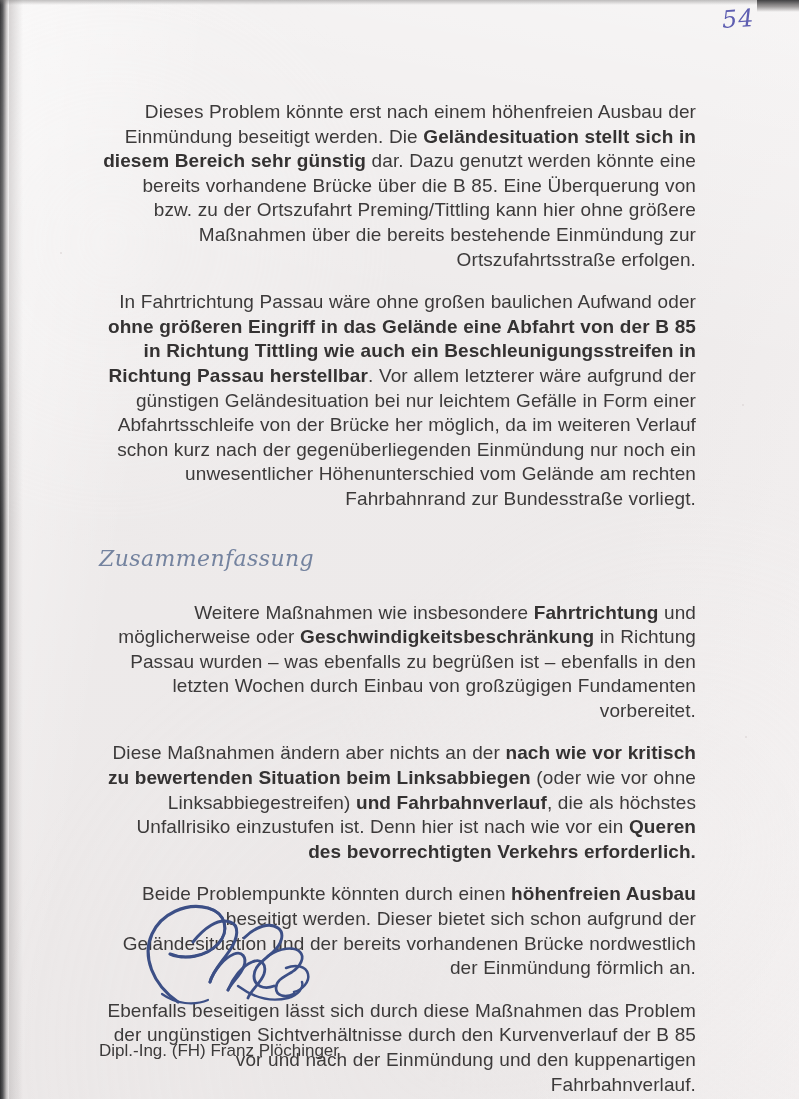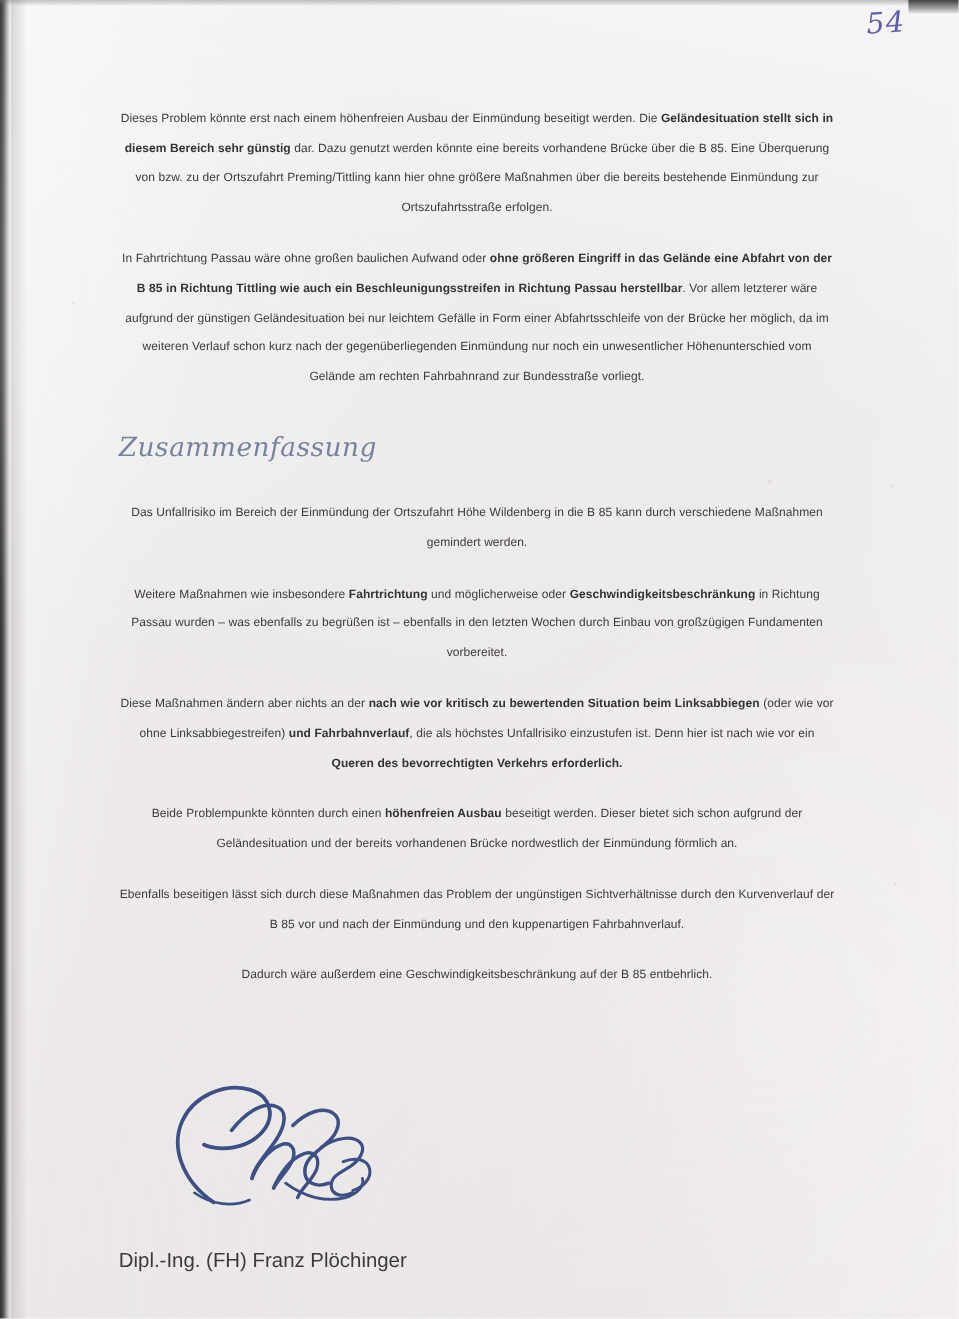--- a/index.html
+++ b/index.html
@@ -73,25 +73,25 @@
   }
 
   
   .body-col {
     position: absolute;
     left: 99px;
     top: 88px;
     width: 597px;
   }
   p.para {
-    margin: 0 0 18px 0;
-    font-size: 10px;
+    margin: 12px 0 18px 0;
+    font-size: 19px;
     line-height: 24.6px;
     color: #3c3a3a;
-    text-align: center;
+    text-align: right;
     letter-spacing: 0.005em;
     word-spacing: 0.01em;
   }
   p.para b { font-weight: 700; color: #343232; }
 
   h2.section-heading {
     margin: 0;
     padding: 0;
     font-family: "DejaVu Serif", serif;
     font-weight: 400;
@@ -146,21 +146,20 @@
   <div class="body-col">
 
     <p class="para"><span>Dieses Problem könnte erst nach einem höhenfreien Ausbau der Einmündung beseitigt werden. Die </span><b>Geländesituation stellt sich in diesem Bereich sehr günstig</b><span> dar. Dazu genutzt werden könnte eine bereits vorhandene Brücke über die B 85. Eine Überquerung von bzw. zu der Ortszufahrt Preming/Tittling kann hier ohne größere Maßnahmen über die bereits bestehende Einmündung zur Ortszufahrtsstraße erfolgen.</span></p>
 
     <p class="para"><span>In Fahrtrichtung Passau wäre ohne großen baulichen Aufwand oder </span><b>ohne größeren Eingriff in das Gelände eine Abfahrt von der B 85 in Richtung Tittling wie auch ein Beschleunigungsstreifen in Richtung Passau herstellbar</b><span>. Vor allem letzterer wäre aufgrund der günstigen Geländesituation bei nur leichtem Gefälle in Form einer Abfahrtsschleife von der Brücke her möglich, da im weiteren Verlauf schon kurz nach der gegenüberliegenden Einmündung nur noch ein unwesentlicher Höhenunterschied vom Gelände am rechten Fahrbahnrand zur Bundesstraße vorliegt.</span></p>
 
     <div class="heading-block">
       <h2 class="section-heading">Zusammenfassung</h2>
     </div>
 
-    <p class="para"><span>Das Unfallrisiko im Bereich der Einmündung der Ortszufahrt Höhe Wildenberg in die B 85 kann durch verschiedene Maßnahmen gemindert werden.</span></p>
 
 
     <p class="para"><span>Weitere Maßnahmen wie insbesondere </span><b>Fahrtrichtung</b><span> und möglicherweise oder </span><b>Geschwindigkeitsbeschränkung</b><span> in Richtung Passau wurden – was ebenfalls zu begrüßen ist – ebenfalls in den letzten Wochen durch Einbau von großzügigen Fundamenten vorbereitet.</span></p>
 
     <p class="para"><span>Diese Maßnahmen ändern aber nichts an der </span><b>nach wie vor kritisch zu bewertenden Situation beim Linksabbiegen</b><span> (oder wie vor ohne Linksabbiegestreifen) </span><b>und Fahrbahnverlauf</b><span>, die als höchstes Unfallrisiko einzustufen ist. Denn hier ist nach wie vor ein </span><b>Queren des bevorrechtigten Verkehrs erforderlich.</b></p>
 
     <p class="para"><span>Beide Problempunkte könnten durch einen </span><b>höhenfreien Ausbau</b><span> beseitigt werden. Dieser bietet sich schon aufgrund der Geländesituation und der bereits vorhandenen Brücke nordwestlich der Einmündung förmlich an.</span></p>
 
     <p class="para"><span>Ebenfalls beseitigen lässt sich durch diese Maßnahmen das Problem der ungünstigen Sichtverhältnisse durch den Kurvenverlauf der B 85 vor und nach der Einmündung und den kuppenartigen Fahrbahnverlauf.</span></p>
 

